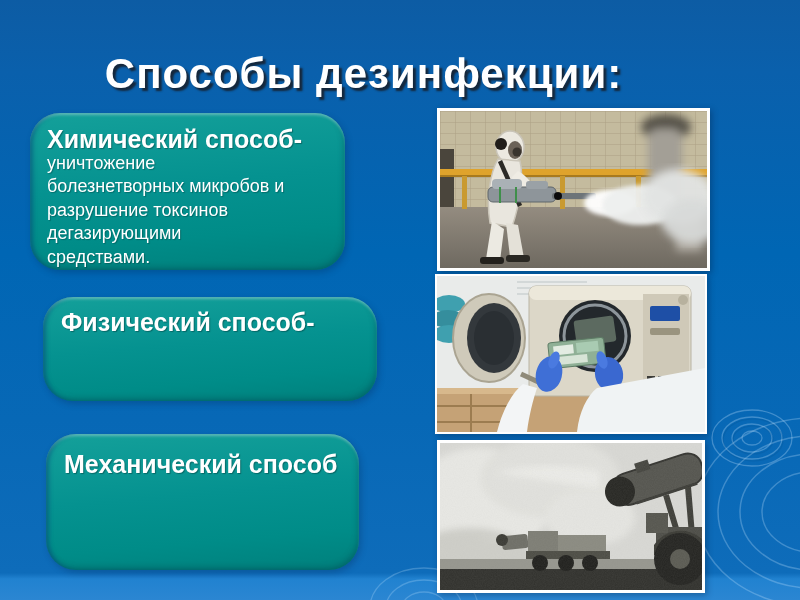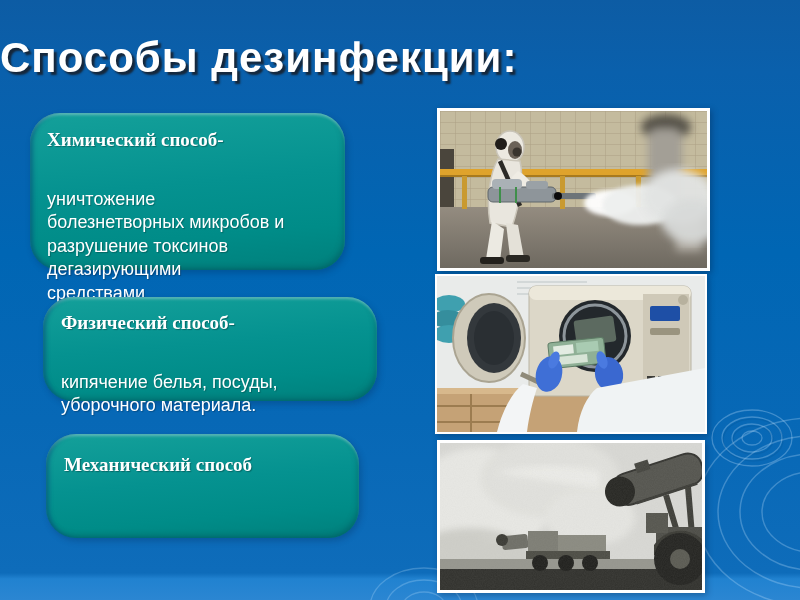--- a/index.html
+++ b/index.html
@@ -3,50 +3,48 @@
 <meta charset="utf-8">
 <style>
   html,body{margin:0;padding:0;background:#222;}
   .slide{
     position:relative;width:800px;height:600px;overflow:hidden;
     font-family:"Liberation Sans",sans-serif;
     background:linear-gradient(180deg,#0d5ca4 0%,#0a60ac 12%,#0066b4 42%,#0768b6 70%,#0e6cba 95.5%,#2182d0 96.5%,#2b86d2 100%);
   }
   .ripples{position:absolute;left:0;top:0;pointer-events:none;}
   .slide-title{
-    position:absolute;top:34px;left:0;width:695px;
+    position:absolute;top:34px;left:0;width:695px;text-align:center;
     font-size:42px;font-weight:bold;color:#ffffff;letter-spacing:1px;
     text-shadow:3px 3px 2px rgba(25,25,30,0.8);
-    margin:0;
+    margin:16px;
   }
   .tealbox{
     position:absolute;
     background:linear-gradient(175deg,#14a09a 0%,#059290 45%,#008c88 75%,#00807c 100%);
     border-radius:30px;
     box-shadow:
       inset 5px 0 4px -2px rgba(8,70,120,0.55),
       inset 0 3px 3px -1px rgba(255,255,255,0.35),
       inset -3px -4px 6px -2px rgba(0,55,70,0.35),
       2px 3px 6px rgba(0,30,70,0.25);
     color:#ffffff;
     box-sizing:border-box;
   }
   .tealbox .box-heading{
-    font-weight:bold;font-size:19px;line-height:23.5px;
+    font-weight:bold;font-size:25px;line-height:23.5px;
     text-shadow:1px 1px 1px rgba(0,0,0,0.3);
-    font-family:Liberation Serif, serif;
   }
   .tealbox .box-body{
     font-size:18px;line-height:23.5px;white-space:pre-line;
     text-shadow:1px 1px 1px rgba(0,0,0,0.25);
-    margin-top:36px;
   }
   #box-chemical{left:30px;top:113px;width:315px;height:157px;padding:15px 8px 0 17px;}
   #box-physical{left:43px;top:297px;width:334px;height:104px;padding:14px 8px 0 18px;}
-  #box-mechanical{left:46px;top:434px;width:313px;height:104px;padding:19px 8px 0 18px;}
+  #box-mechanical{left:46px;top:434px;width:313px;height:136px;padding:19px 8px 0 18px;}
   .photo{
     position:absolute;background:#fff;
     border:3px solid #ffffff;box-sizing:border-box;
     box-shadow:2px 2px 6px rgba(0,25,60,0.35);
   }
   #photo-chemical{left:437px;top:108px;width:273px;height:163px;}
   #photo-autoclave{left:435px;top:274px;width:272px;height:160px;border-width:2px;}
   #photo-mechanical{left:437px;top:440px;width:268px;height:153px;}
   .photo svg{display:block;width:100%;height:100%;}
 </style>
@@ -85,22 +83,20 @@
     <div class="box-heading">Химический способ-</div>
     <div class="box-body">уничтожение
 болезнетворных микробов и
 разрушение токсинов
 дегазирующими
 средствами.</div>
   </div>
 
   <div class="tealbox" id="box-physical">
     <div class="box-heading">Физический способ-</div>
-    <div class="box-body">кипячение белья, посуды,
-уборочного материала.</div>
   </div>
 
   <div class="tealbox" id="box-mechanical">
     <div class="box-heading">Механический способ</div>
   </div>
 
   <figure class="photo" id="photo-chemical" style="margin:0">
     <svg viewBox="0 0 267 157" preserveAspectRatio="none">
       <defs>
         <pattern id="tiles" width="15" height="11" patternUnits="userSpaceOnUse">

